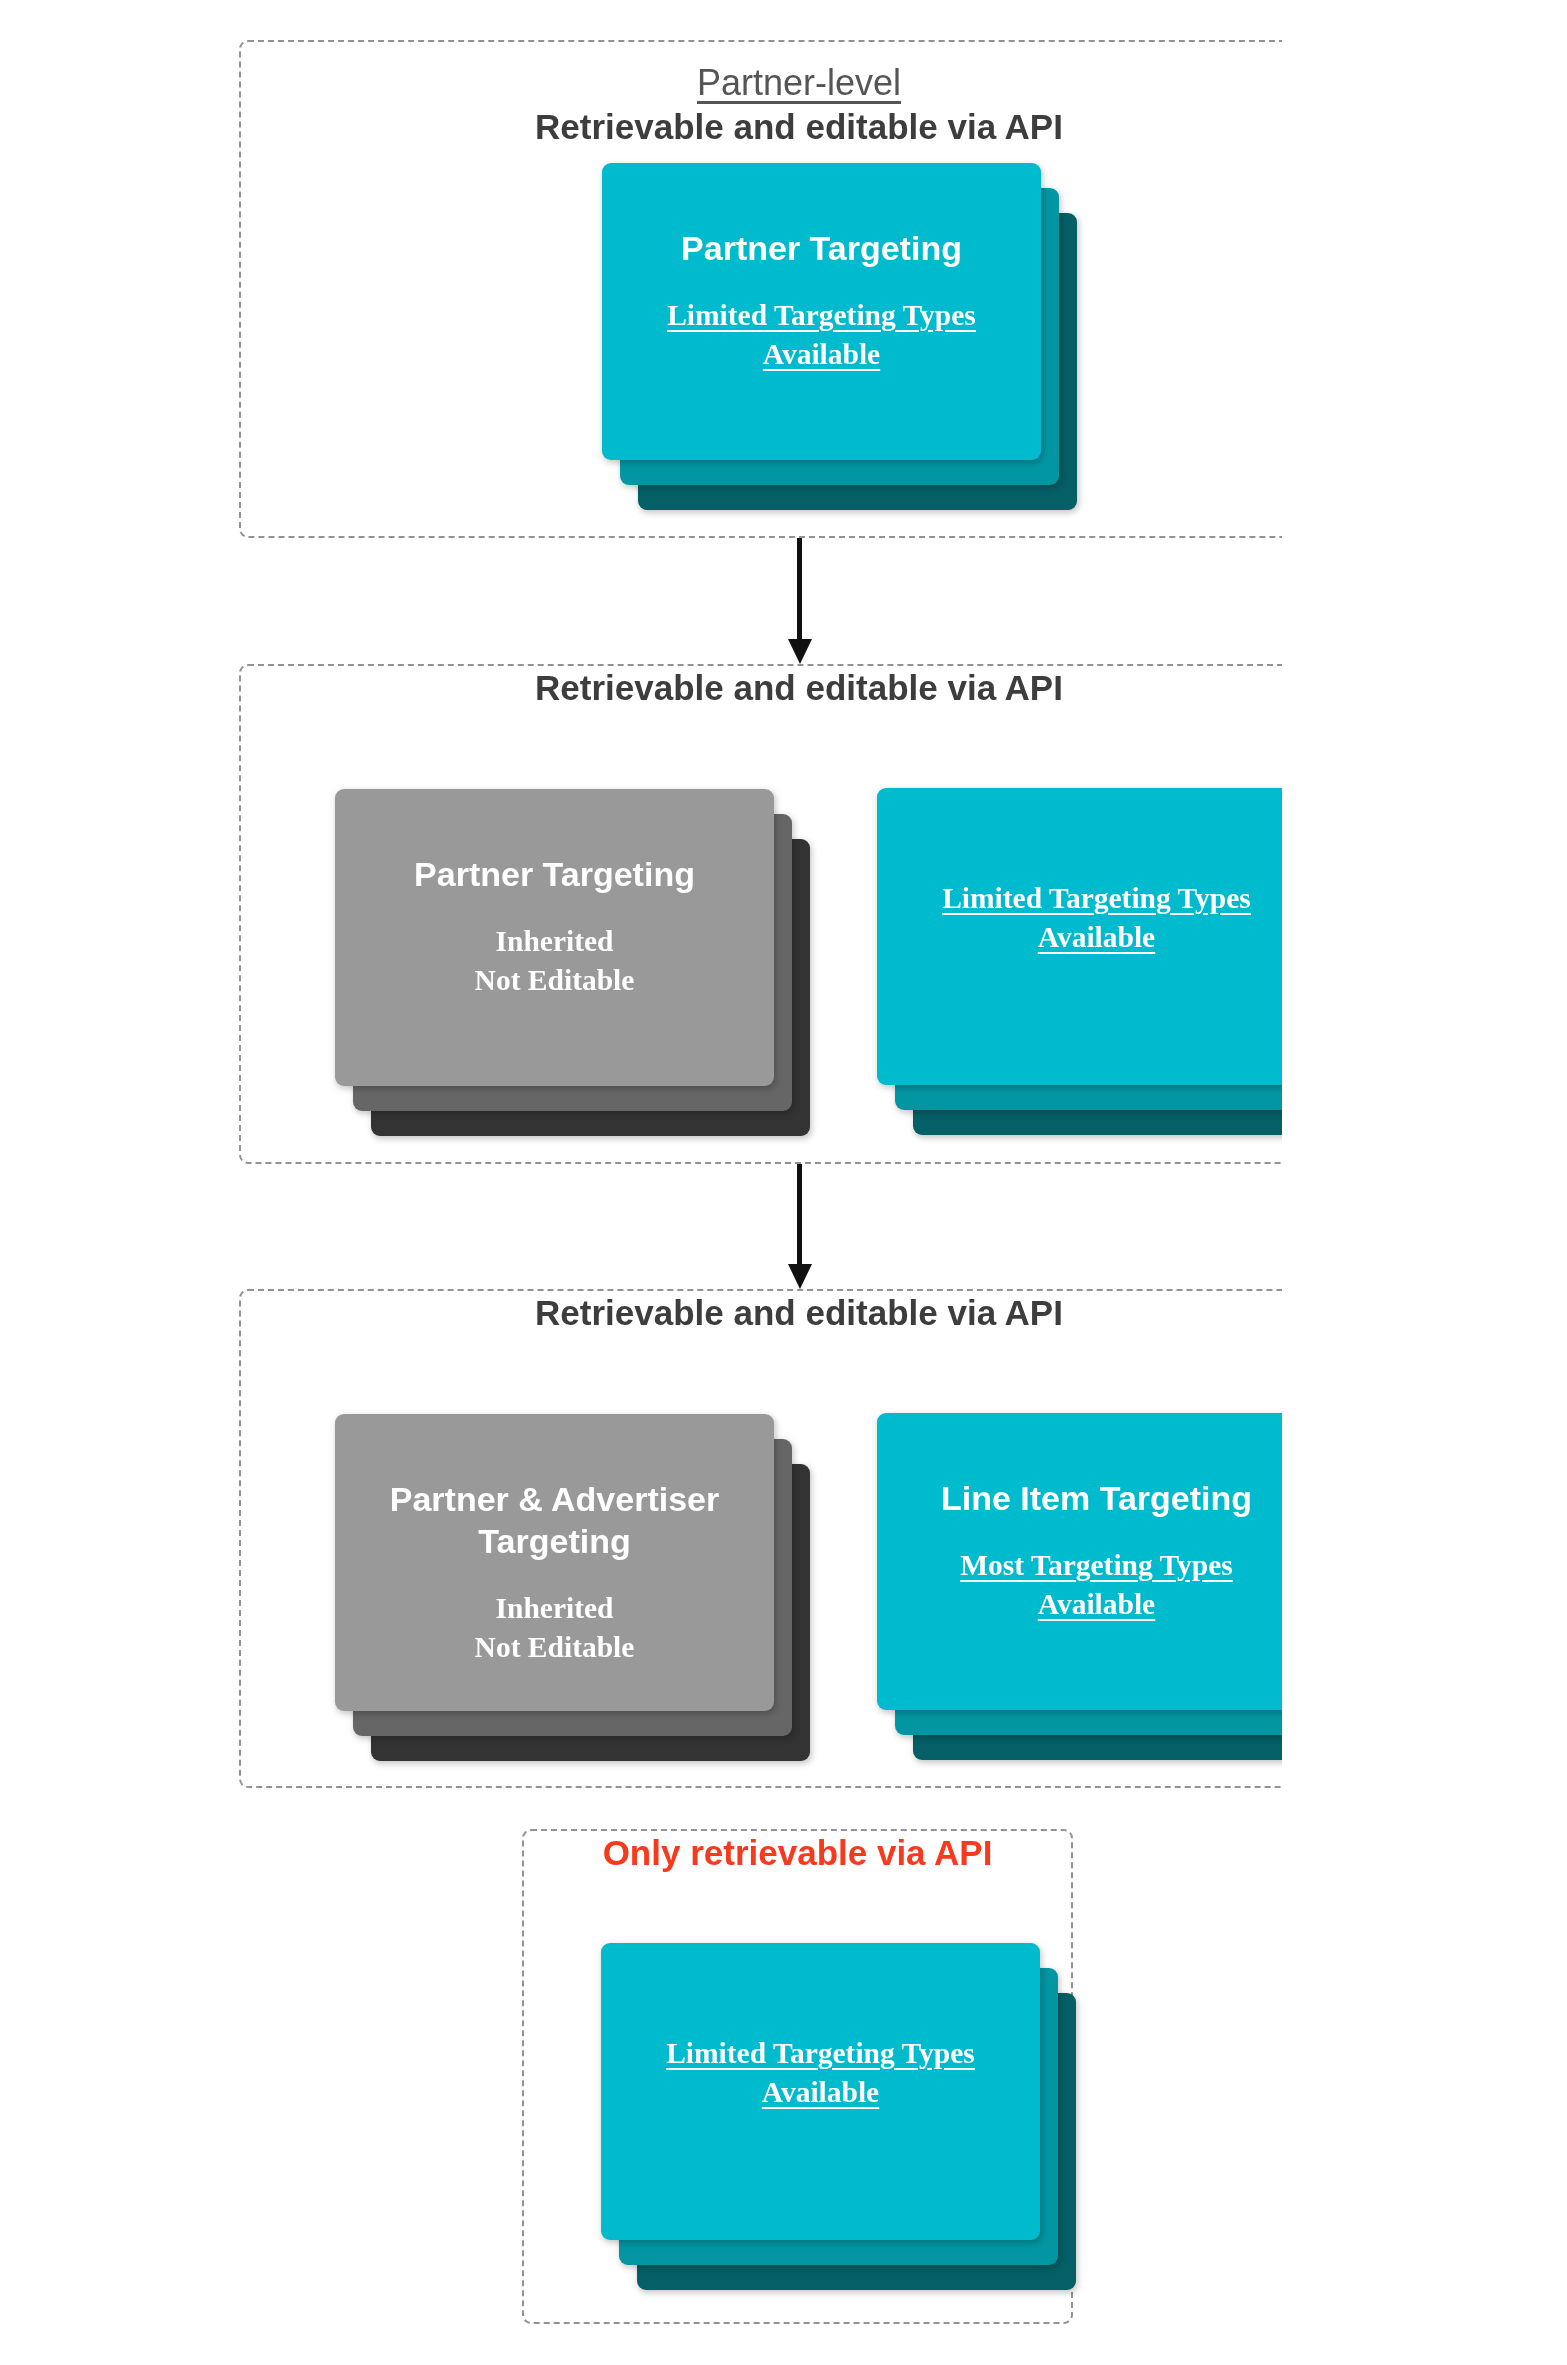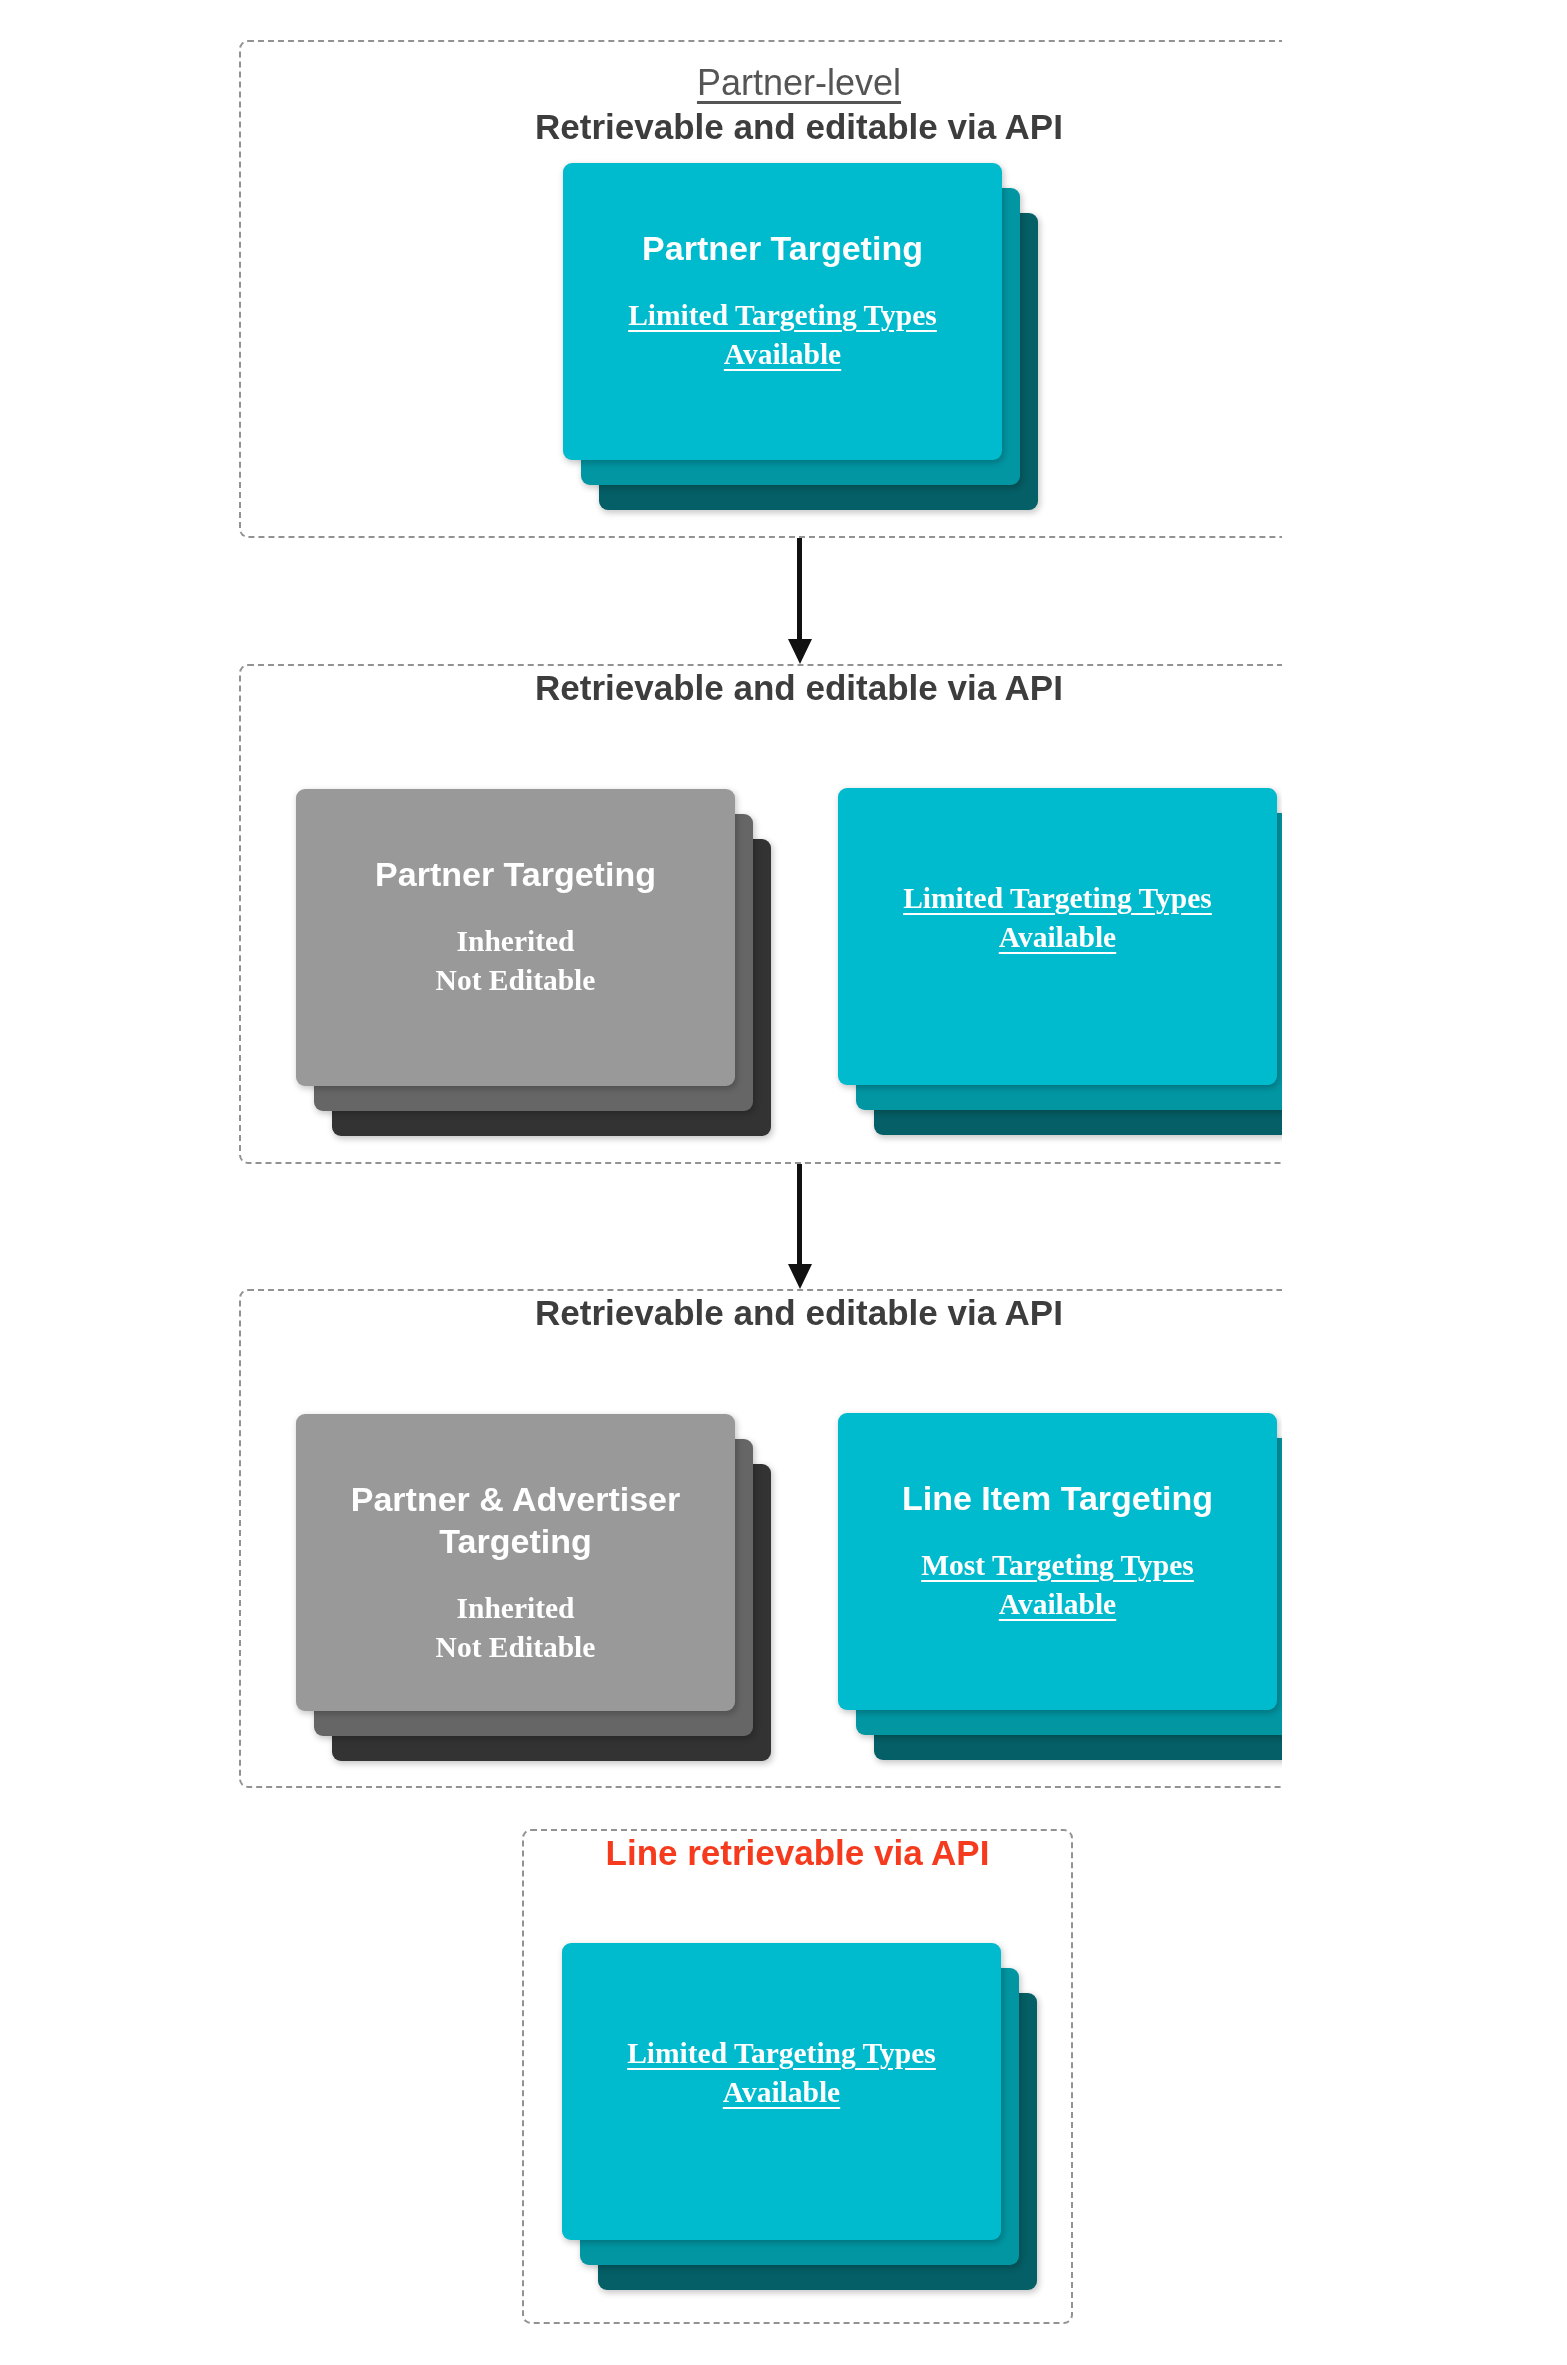--- a/index.html
+++ b/index.html
@@ -15,21 +15,21 @@
   .sec-title{
     margin-top:18px;font-size:36px;line-height:45px;font-weight:400;
     color:var(--level_title,#555555);
     text-decoration:underline;text-decoration-thickness:2.7px;text-underline-offset:6.3px;
   }
   .sec-subtitle{
     font-size:35px;line-height:43px;font-weight:700;
     color:var(--level_subtitle,#3d3d3d);
   }
   .sec-subtitle.red{color:var(--red_subtitle,#f63a1d);}
-  .stack{position:absolute;width:475px;height:347px;}
+  .stack{position:absolute;width:475px;height:347px;margin-left:39px;}
   .layer,.card{
     position:absolute;width:439px;height:297px;border-radius:9px;
     box-shadow:1.8px 2.7px 6.3px rgba(0,0,0,0.22);
   }
   .layer.back{left:36px;top:50px;}
   .layer.mid{left:18px;top:25px;}
   .card{
     left:0;top:0;box-sizing:border-box;padding:64px 36px 0;
     color:var(--card_text,#ffffff);text-align:center;
   }
@@ -118,21 +118,21 @@
       <div class="layer mid"></div>
       <div class="card">
         <div class="card-title">Line Item Targeting</div>
         <div class="card-sub underlined">Most Targeting Types
 Available</div>
       </div>
     </div>
   </div>
 
   <div class="section" style="left:522px;top:1829px;width:551px;height:495px;">
-    <div class="sec-subtitle red">Line retrievable via API</div>
+    <div class="sec-subtitle red">Only retrievable via API</div>
     <div class="stack cyan" style="left:38px;top:112px;">
       <div class="layer back"></div>
       <div class="layer mid"></div>
       <div class="card">
         <div class="card-sub underlined">Limited Targeting Types
 Available</div>
       </div>
     </div>
   </div>
 

